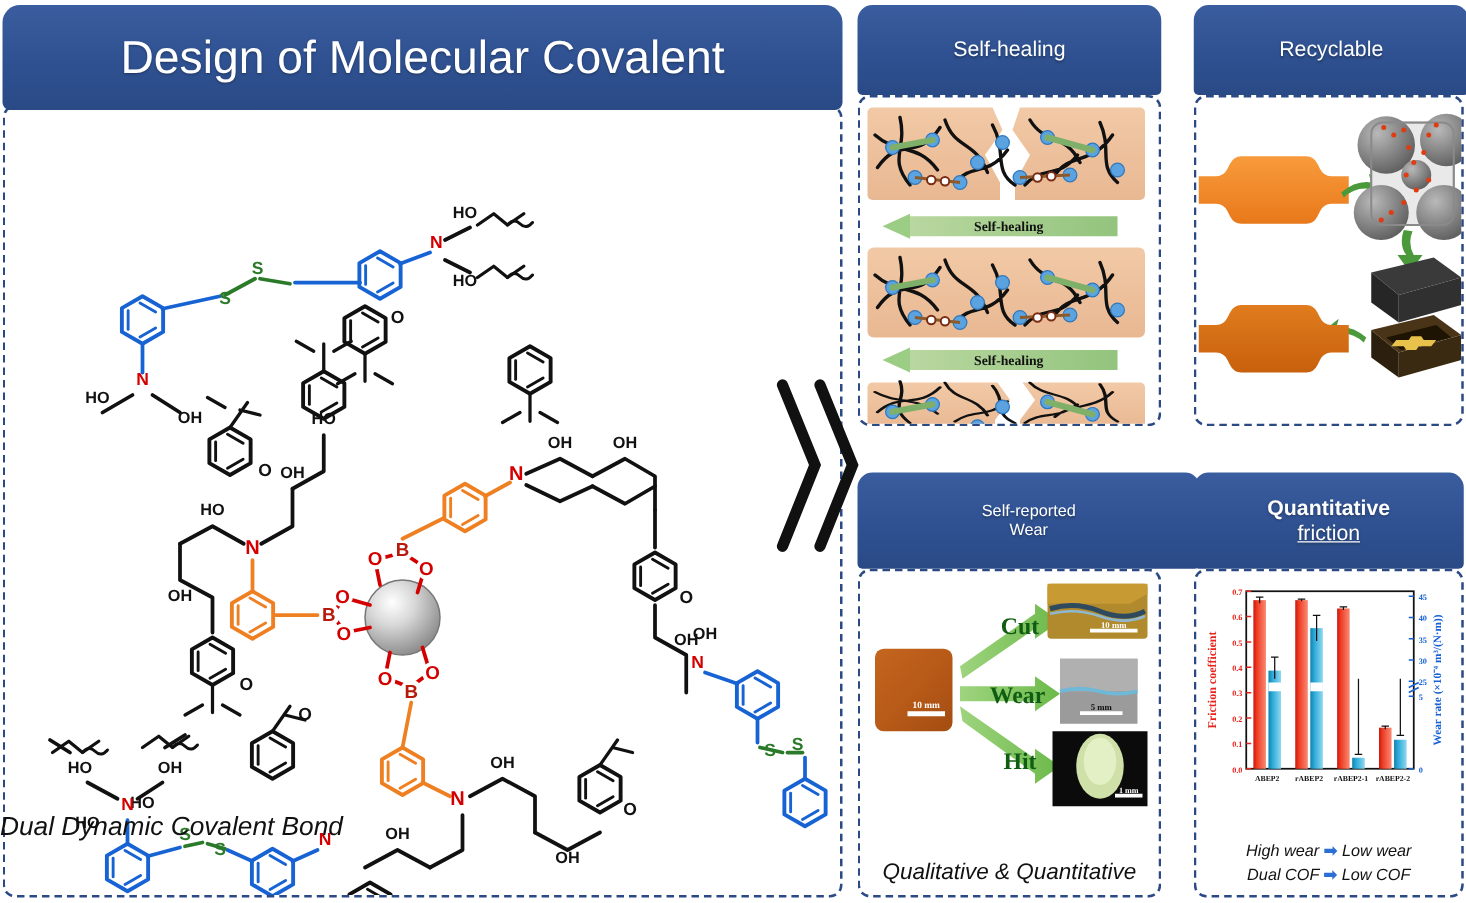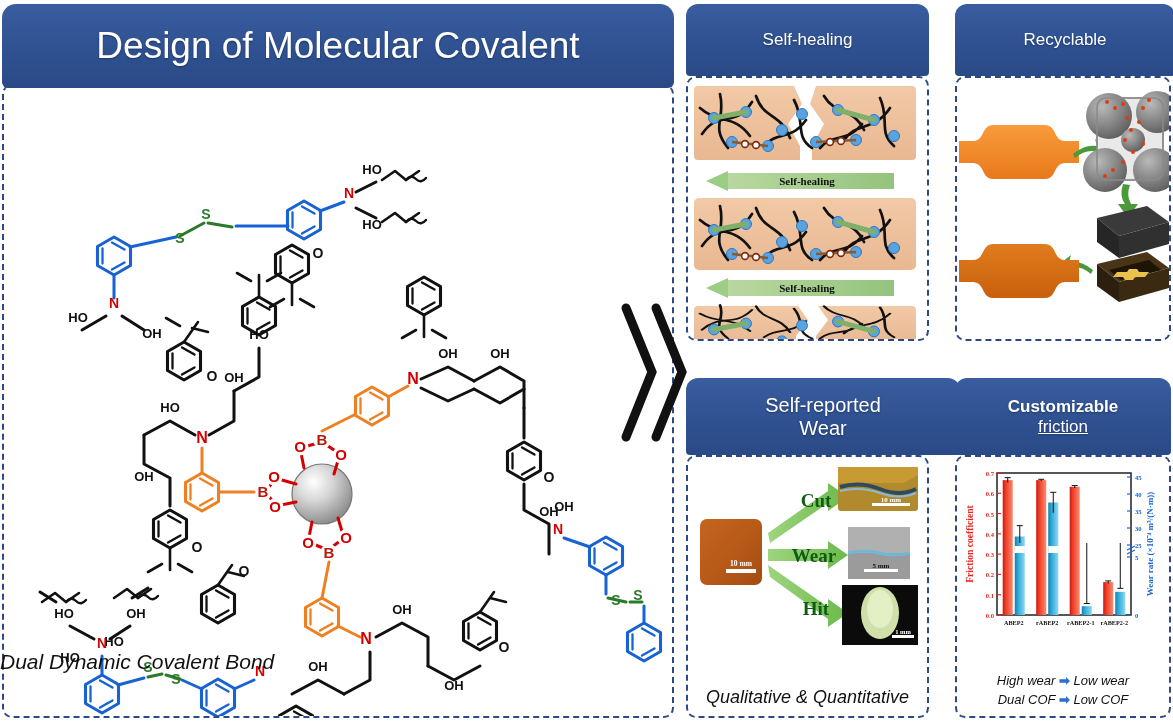--- a/index.html
+++ b/index.html
@@ -22,21 +22,21 @@
            border-radius:14px 14px 6px 6px;}
   #leftCaption{position:absolute;left:0;top:650px;width:676px;
                font-size:21px;font-style:italic;color:#111;}
 
   
   #p1{left:686px;top:76px;width:243px;height:265px;}
   #h1{left:686px;top:4px;width:243px;height:72px;font-size:17px;}
   #p2{left:955px;top:76px;width:216px;height:265px;}
   #h2{left:955px;top:4px;width:220px;height:72px;font-size:17px;}
   #p3{left:686px;top:455px;width:243px;height:263px;}
-  #h3{left:686px;top:378px;width:274px;height:77px;font-size:20px;}
+  #h3{left:686px;top:378px;width:274px;height:77px;font-size:13px;}
   #p4{left:955px;top:455px;width:216px;height:263px;}
   #h4{left:955px;top:378px;width:216px;height:77px;font-size:17px;}
   .hdr b{font-weight:700;}
   .hdr .thin{font-weight:400;text-decoration:underline;}
 
   
   #chev{position:absolute;left:618px;top:300px;width:72px;height:145px;}
 
   
   .arrowTxt{font-family:"Liberation Serif",serif;font-weight:700;
@@ -546,21 +546,21 @@
       <ellipse cx="192" cy="152" rx="13" ry="19" fill="#e3efc4"></ellipse>
       <rect x="204" y="178" width="22" height="3" fill="#fff"></rect>
       <text x="215" y="177" font-size="6.5" font-weight="700" fill="#fff" text-anchor="middle" font-family="Liberation Serif, serif">1 mm</text>
     </g>
   </svg>
   <div class="cap">Qualitative &amp; Quantitative</div>
 </div>
 
 <div class="hdr" id="h4">
   <span>
-    <b>Customizable</b><br>
+    <b>Quantitative</b><br>
     <span class="thin">friction</span>
   </span>
 </div>
 <div class="panel" id="p4">
   <svg id="chart" viewBox="0 0 204 182">
     <defs>
       <linearGradient id="redG" x1="0" y1="0" x2="1" y2="0">
         <stop offset="0%" stop-color="#c81810"></stop>
           <stop offset="28%" stop-color="#ef3b22"></stop>
         <stop offset="100%" stop-color="#f98a74"></stop>

